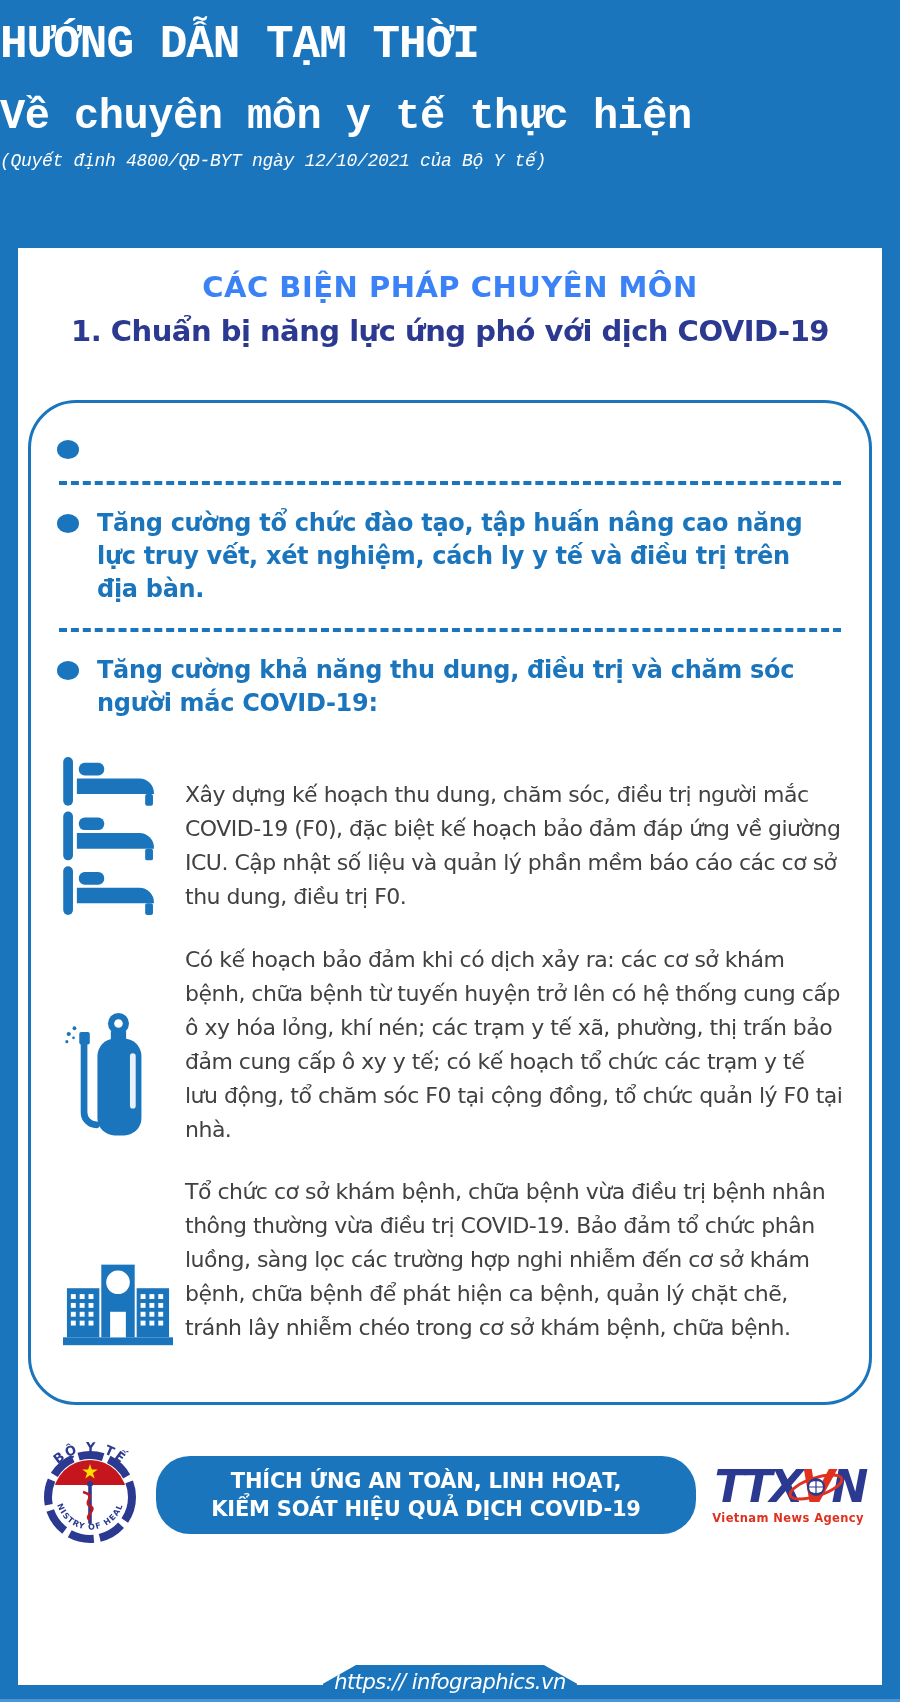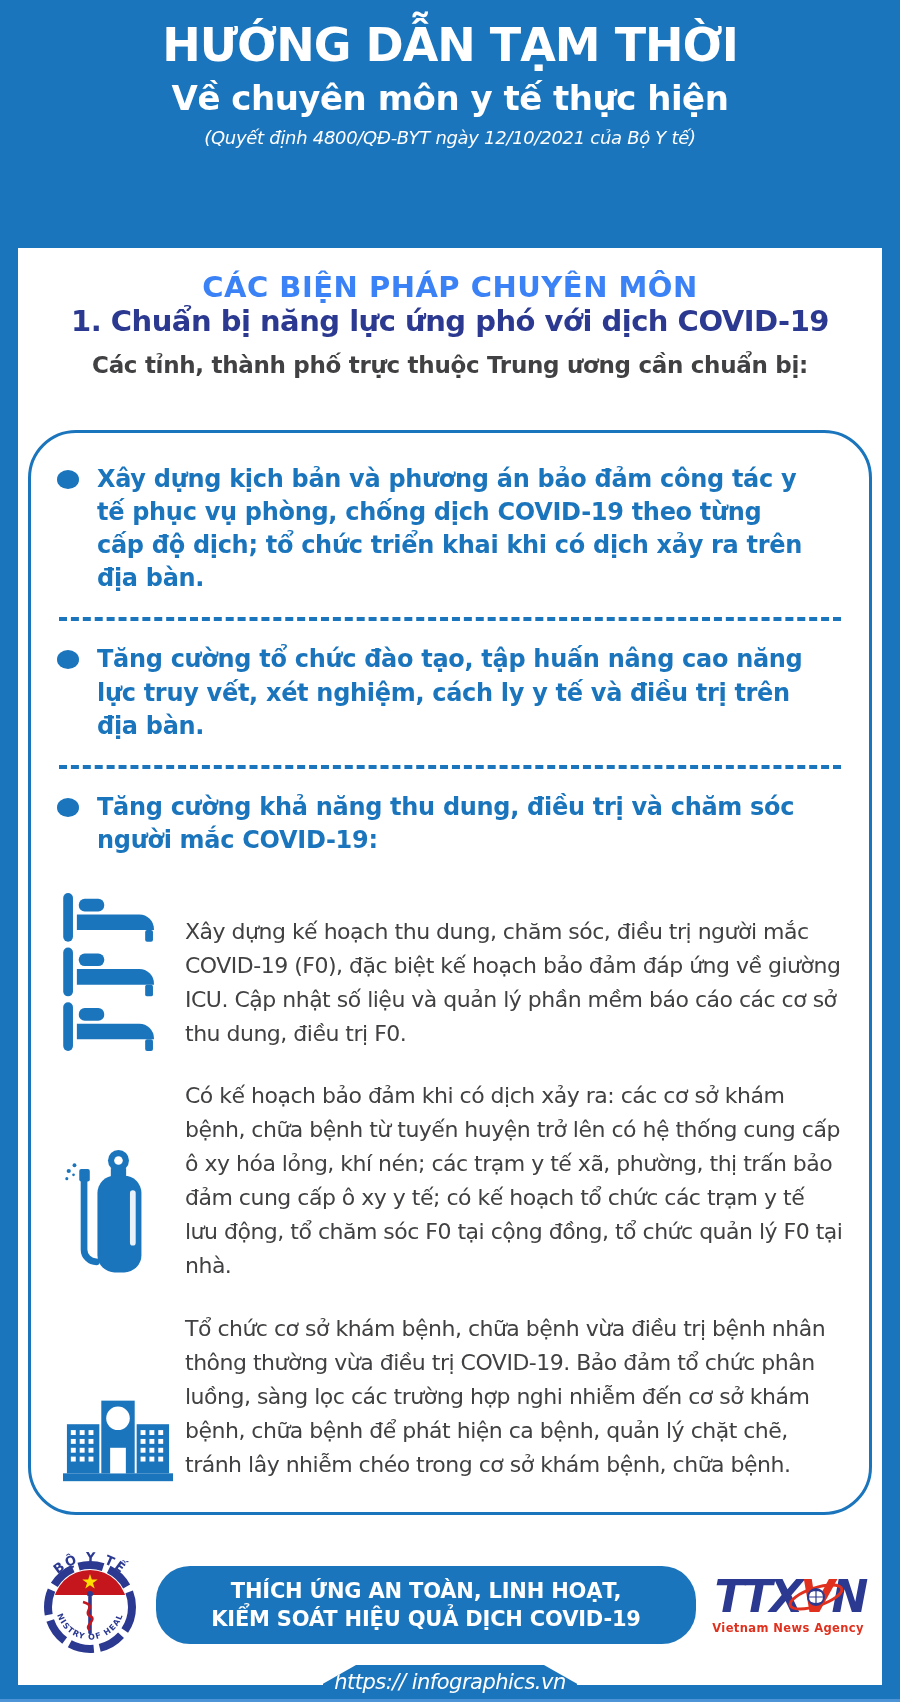--- a/index.html
+++ b/index.html
@@ -1,26 +1,26 @@
 <!DOCTYPE html>
 <html><head>
 <meta charset="utf-8">
 <style>
   html,body{margin:0;padding:0;background:#e8e8e8;}
   .page{position:relative;width:900px;height:1702px;background:#1B75BC;overflow:hidden;
         font-family:"DejaVu Sans",sans-serif;}
   
-  .header{position:absolute;top:0;left:0;width:900px;height:248px;text-align:center;color:#fff;}
+  .header{position:absolute;top:0;left:0;width:900px;height:248px;text-align:left;color:#fff;font-family:Liberation Mono, monospace;}
   .title{font-size:46px;font-weight:bold;letter-spacing:-1px;margin:0;padding-top:20px;line-height:1.1;}
-  .subtitle{font-size:34px;font-weight:bold;margin:6px 0 0;line-height:1.25;letter-spacing:-0.5px;}
+  .subtitle{font-size:42px;font-weight:bold;margin:20px 0 0;line-height:1.25;letter-spacing:-0.5px;}
   .note{font-size:18px;font-style:italic;margin:8px 0 0;letter-spacing:-0.3px;}
   
   .content{position:absolute;top:248px;left:18px;width:864px;height:1437px;background:#fff;}
   .kicker{margin-top:22px;text-align:center;color:#3b82f6;font-size:29px;font-weight:bold;letter-spacing:0.5px;}
-  .heading{text-align:center;color:#2B3990;font-size:29px;font-weight:bold;letter-spacing:-0.5px;}
+  .heading{margin-top:10px;text-align:center;color:#2B3990;font-size:29px;font-weight:bold;letter-spacing:-0.5px;}
   .intro{margin-top:14px;text-align:center;color:#414042;font-size:23px;font-weight:bold;letter-spacing:-0.3px;}
   
   .card{margin:52px 10px 0;border:3px solid #1B75BC;border-radius:48px;
         padding:24px 24px 30px 24px;min-height:1005px;box-sizing:border-box;}
   .bullet{display:flex;gap:18px;padding:6px 0 6px 2px;}
   .dot{flex:none;width:22px;height:19px;background:#1B75BC;border-radius:50%;margin-top:7px;}
   .bullet-text{margin:0;color:#1B75BC;font-weight:bold;font-size:24px;line-height:1.38;
                letter-spacing:-0.3px;max-width:710px;}
   .dashed{border-top:4px dashed #1B75BC;margin:16px 4px;}
   .subitem{display:flex;align-items:flex-end;margin-top:28px;}
@@ -54,27 +54,25 @@
 
   <header class="header">
     <h1 class="title">HƯỚNG DẪN TẠM THỜI</h1>
     <div class="subtitle">Về chuyên môn y tế thực hiện</div>
     <p class="note">(Quyết định 4800/QĐ-BYT ngày 12/10/2021 của Bộ Y tế)</p>
   </header>
 
   <main class="content">
     <div class="kicker">CÁC BIỆN PHÁP CHUYÊN MÔN</div>
     <div class="heading">1. Chuẩn bị năng lực ứng phó với dịch COVID-19</div>
-    <div class="intro">Các tỉnh, thành phố trực thuộc Trung ương cần chuẩn bị:</div>
 
     <section class="card">
 
       <div class="bullet">
         <span class="dot"></span>
-        <p class="bullet-text">Xây dựng kịch bản và phương án bảo đảm công tác y tế phục vụ phòng, chống dịch COVID-19 theo từng cấp độ dịch; tổ chức triển khai khi có dịch xảy ra trên địa bàn.</p>
       </div>
 
       <div class="dashed"></div>
 
       <div class="bullet">
         <span class="dot"></span>
         <p class="bullet-text">Tăng cường tổ chức đào tạo, tập huấn nâng cao năng lực truy vết, xét nghiệm, cách ly y tế và điều trị trên địa bàn.</p>
       </div>
 
       <div class="dashed"></div>

